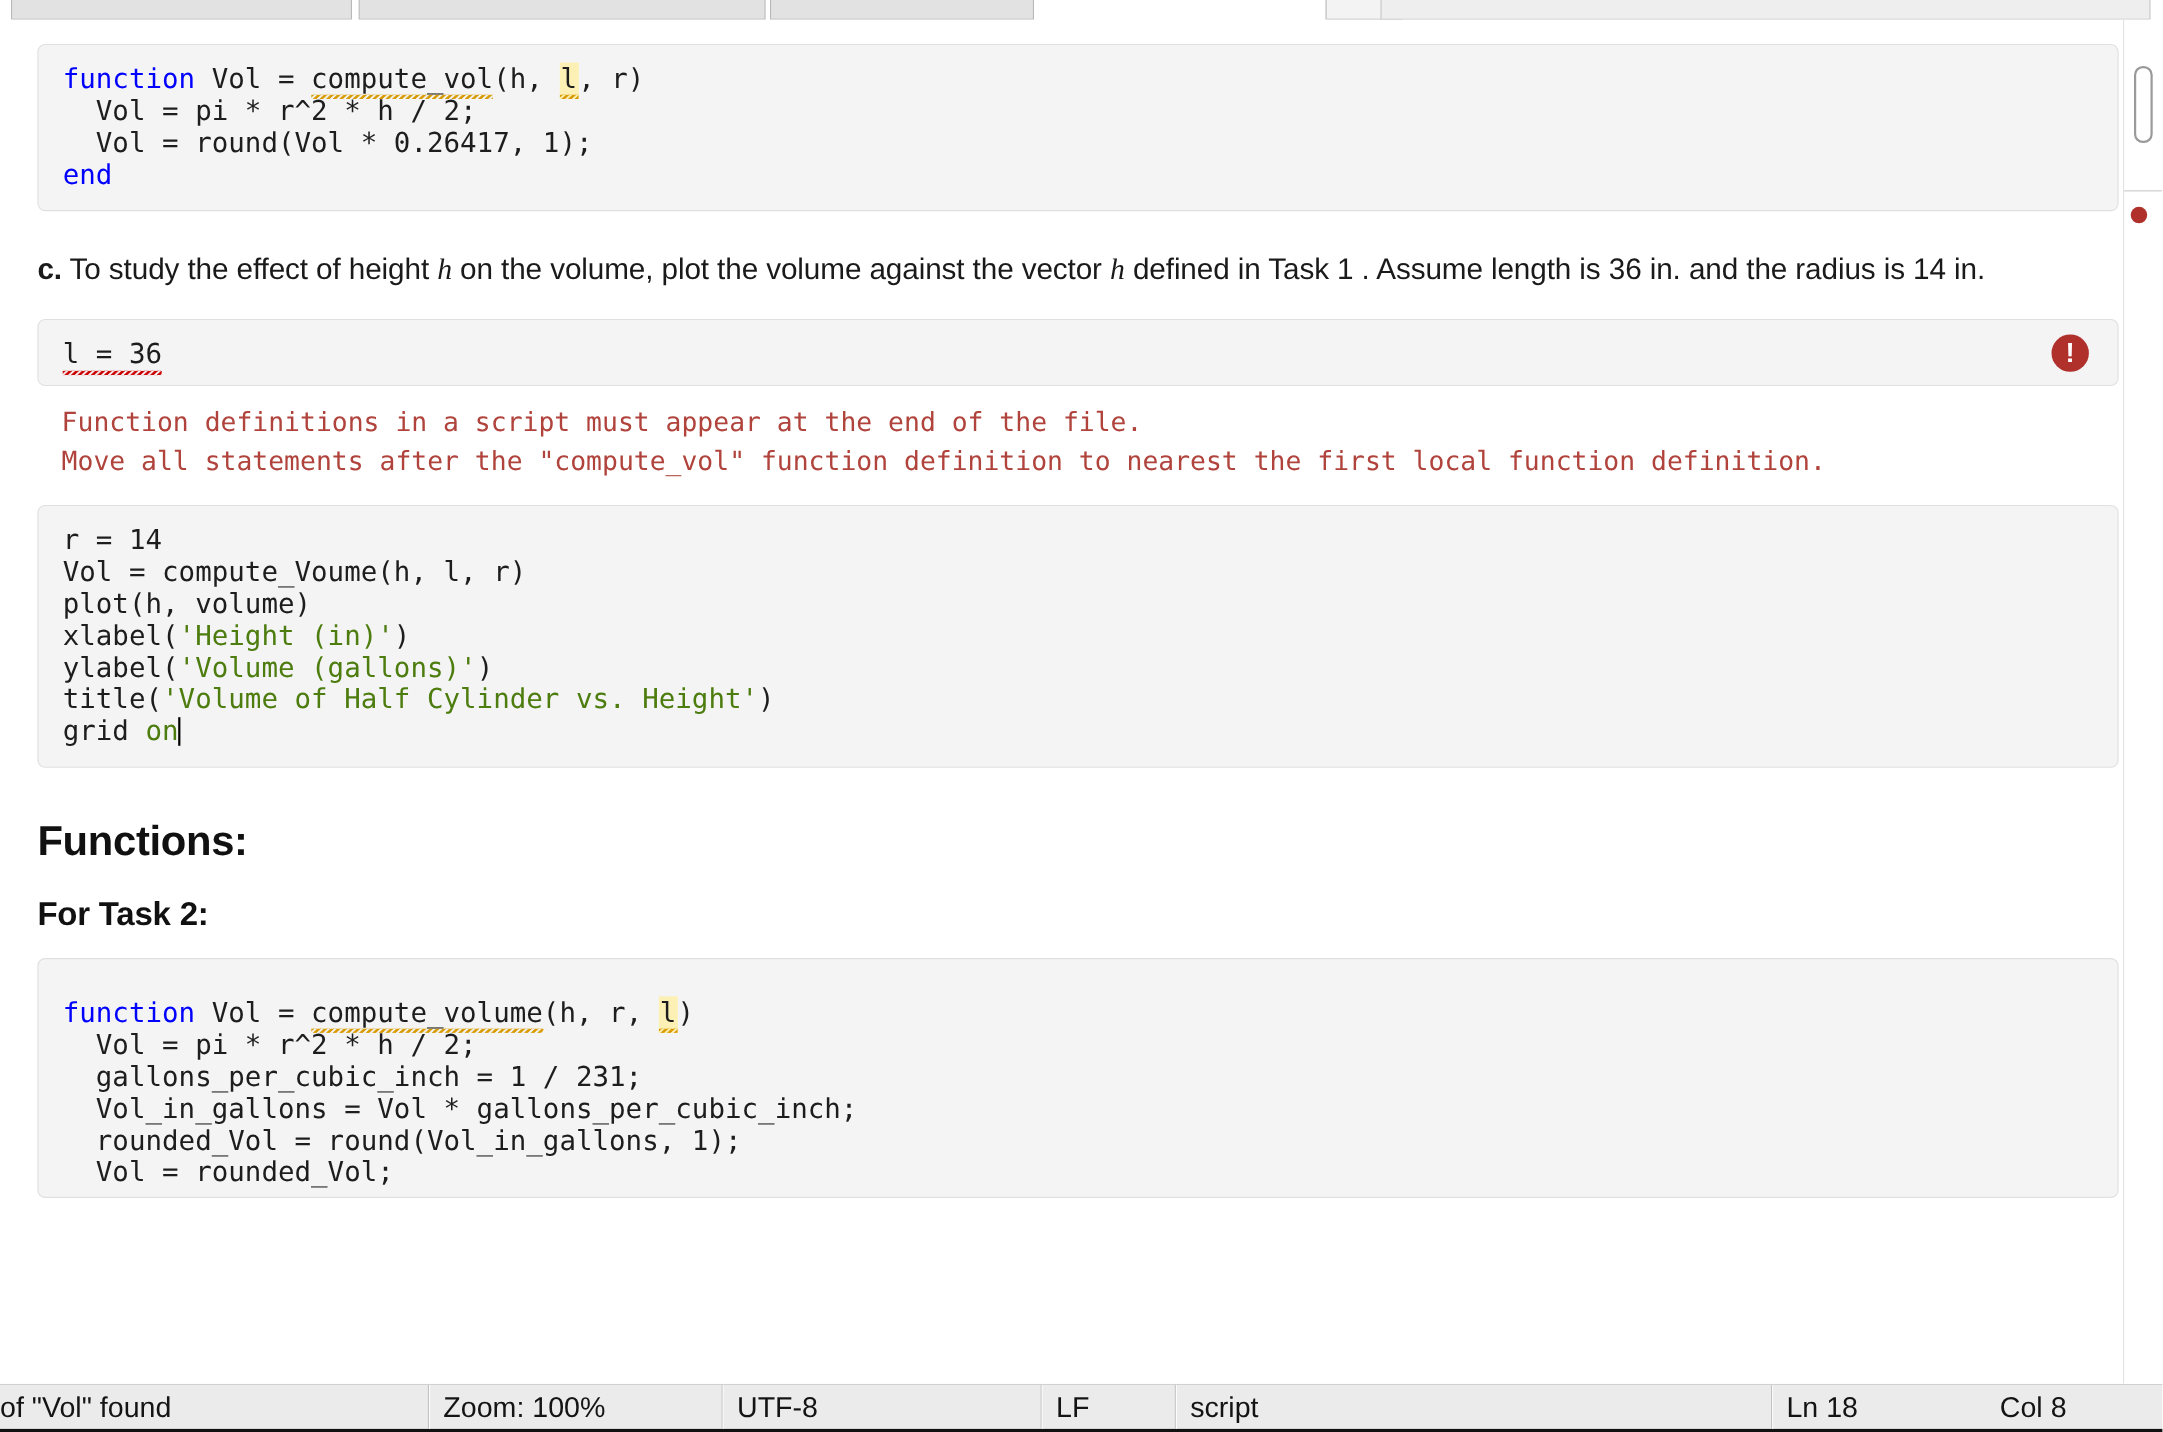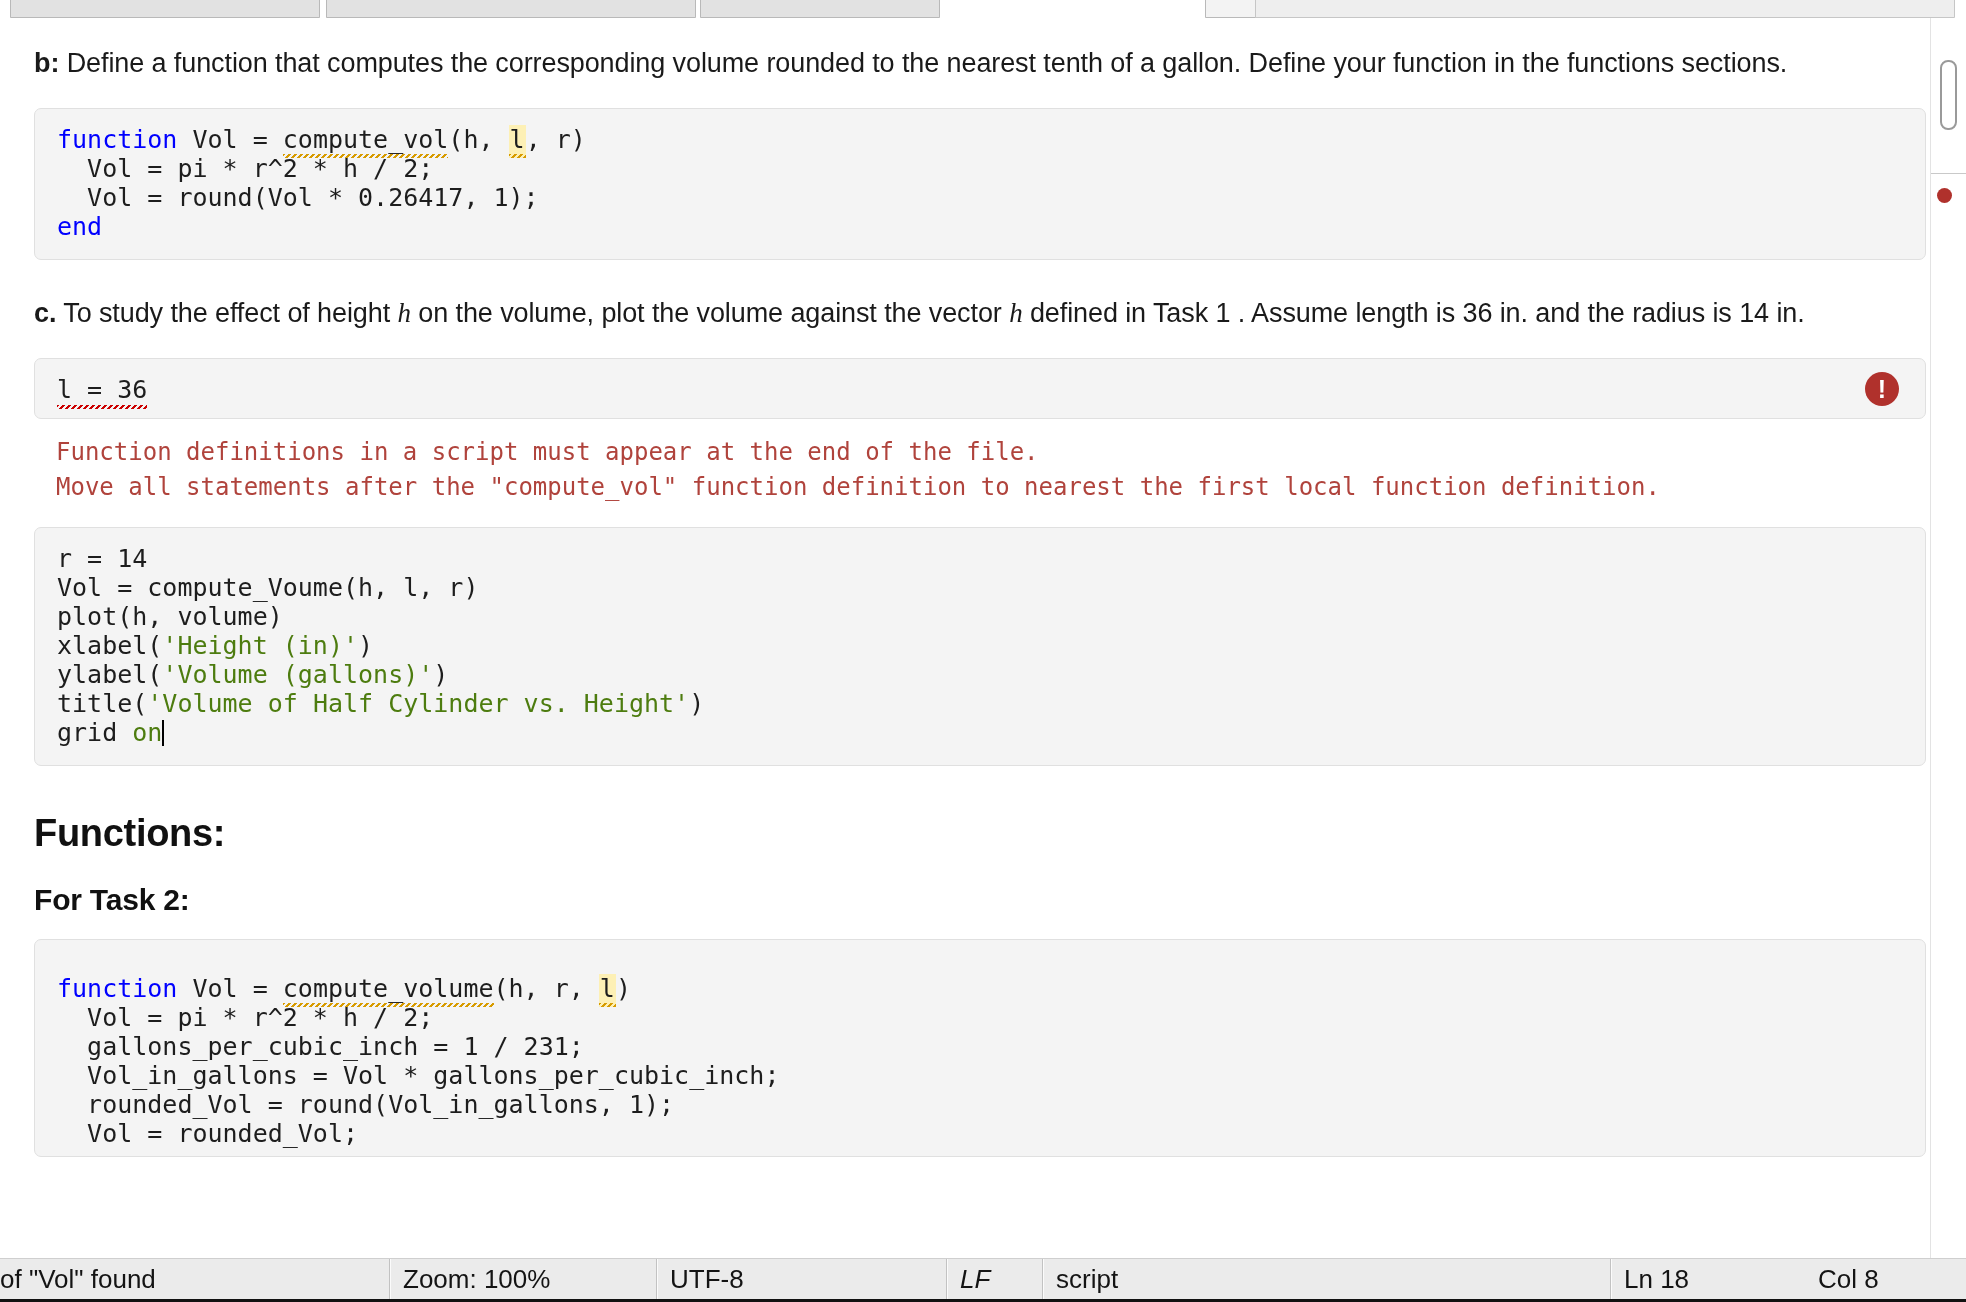--- a/index.html
+++ b/index.html
@@ -224,42 +224,41 @@
     align-items: center;
     padding: 0 12px;
     border-right: 1px solid #c2c2c2;
     border-left: 1px solid #fbfbfb;
     white-space: nowrap;
     overflow: hidden;
   }
   .sb-msg    { width: 390px; border-left: none; padding-left: 0; }
   .sb-zoom   { width: 267px; }
   .sb-enc    { width: 290px; }
-  .sb-eol    { width: 96px; font-style: italic; }
+  .sb-eol    { width: 122px; }
   .sb-type   { flex: 1 1 auto; }
   .sb-ln     { width: 195px; border-right: none; }
   .sb-col    { width: 160px; border-right: none; border-left: none; }
 </style>
 </head>
 <body>
 
 <div id="app">
 
   <div id="tabstrip">
     <div class="tab" id="tab-0"><span></span></div>
     <div class="tab" id="tab-1"><span></span></div>
     <div class="tab" id="tab-2"><span></span></div>
     <div class="tab plain" id="tab-3"><span></span></div>
     <div class="tab active" id="tab-4"><span></span></div>
     <div class="tab plain" id="tab-5"><span></span></div>
   </div>
 
   <div id="doc">
 
-    <div class="prose p-b"><b>b:</b><span> Define a function that computes the corresponding volume rounded to the nearest tenth of a gallon. Define your function in the functions sections.</span></div>
 
     <div class="codeblock"><span class="kw">function</span><span> Vol = </span><span class="sq-orange">compute_vol</span><span>(h, </span><span class="hl-l">l</span><span>, r)</span>
 <span>  Vol = pi * r^2 * h / 2;</span>
 <span>  Vol = round(Vol * 0.26417, 1);</span>
 <span class="kw">end</span></div>
 
     <div class="prose p-c"><b>c.</b><span> To study the effect of height </span><span class="mathvar">h</span><span> on the volume, plot the volume against the vector </span><span class="mathvar">h</span><span> defined in Task 1 . Assume length is 36 in. and the radius is 14 in.</span></div>
 
     <div class="codeblock err-host"><span class="sq-red">l = 36</span><span class="err-badge">!</span></div>
 

